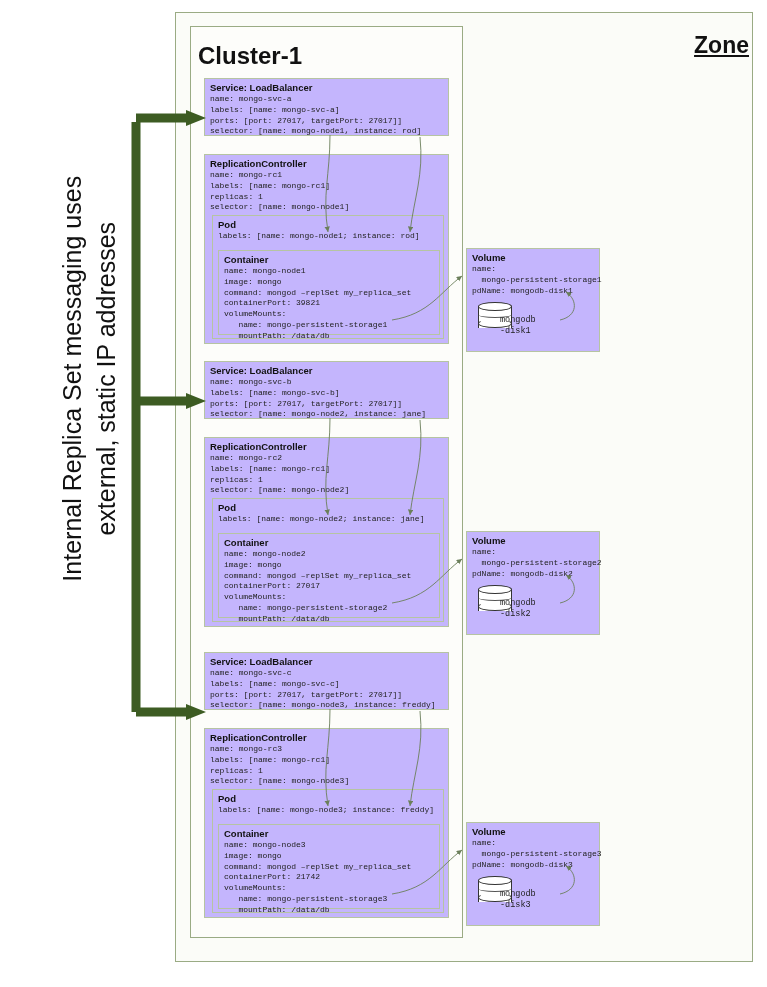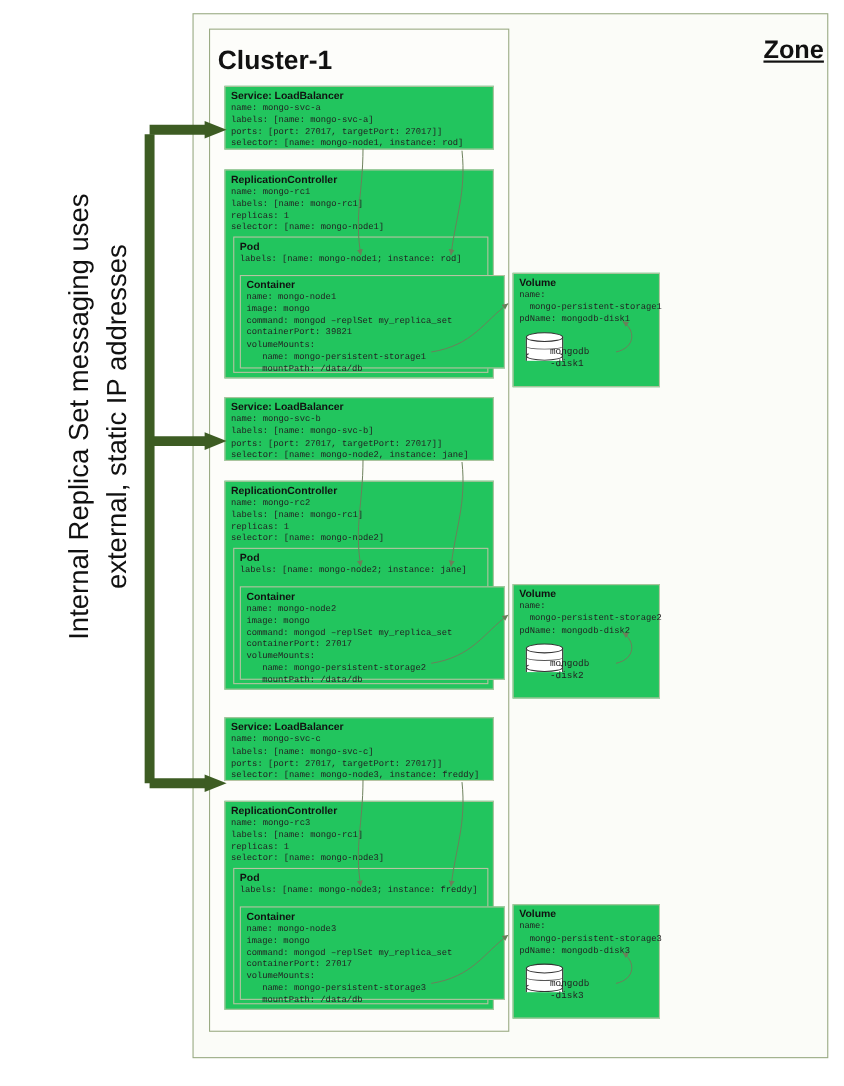--- a/index.html
+++ b/index.html
@@ -57,21 +57,21 @@
     left:198px; top:42px;
     font-size:24px;
     font-weight:bold;
     color:#111;
   }
 
   
   .panel{
     position:absolute;
     border:1px solid #b6c4a2;
-    background:#22c55e;
+    background:#c4b5fd;
     box-sizing:border-box;
   }
   .panel .ptitle{
     font-size:9.5px;
     font-weight:bold;
     color:#111;
     padding:3px 5px 1px 5px;
   }
   .panel .pbody{
     font-family:"Liberation Mono", monospace;
@@ -82,21 +82,21 @@
     white-space:pre;
   }
 
   
   .svc{ left:204px; width:245px; height:58px; }
   
   .rc{ left:204px; width:245px; }
   
   .pod{ left:212px; width:232px; }
   
-  .ctr{ left:218px; width:241px; }
+  .ctr{ left:218px; width:222px; }
   
   .vol{ left:466px; width:134px; }
 
   .vol .pbody{ white-space:pre; }
 
   
   .cyl{
     position:absolute;
     width:34px;height:30px;
   }
@@ -258,21 +258,21 @@
 <div class="panel pod" style="top:789px;height:124px;">
   <div class="ptitle">Pod</div>
   <div class="pbody">labels: [name: mongo-node3; instance: freddy]</div>
 </div>
 
 <div class="panel ctr" style="top:824px;height:85px;">
   <div class="ptitle">Container</div>
   <div class="pbody">name: mongo-node3
 image: mongo
 command: mongod –replSet my_replica_set
-containerPort: 27017
+containerPort: 21742
 volumeMounts:
    name: mongo-persistent-storage3
    mountPath: /data/db</div>
 </div>
 
 <div class="panel vol" style="top:822px;height:104px;">
   <div class="ptitle">Volume</div>
   <div class="pbody">name:
   mongo-persistent-storage3
 pdName: mongodb-disk3</div>

